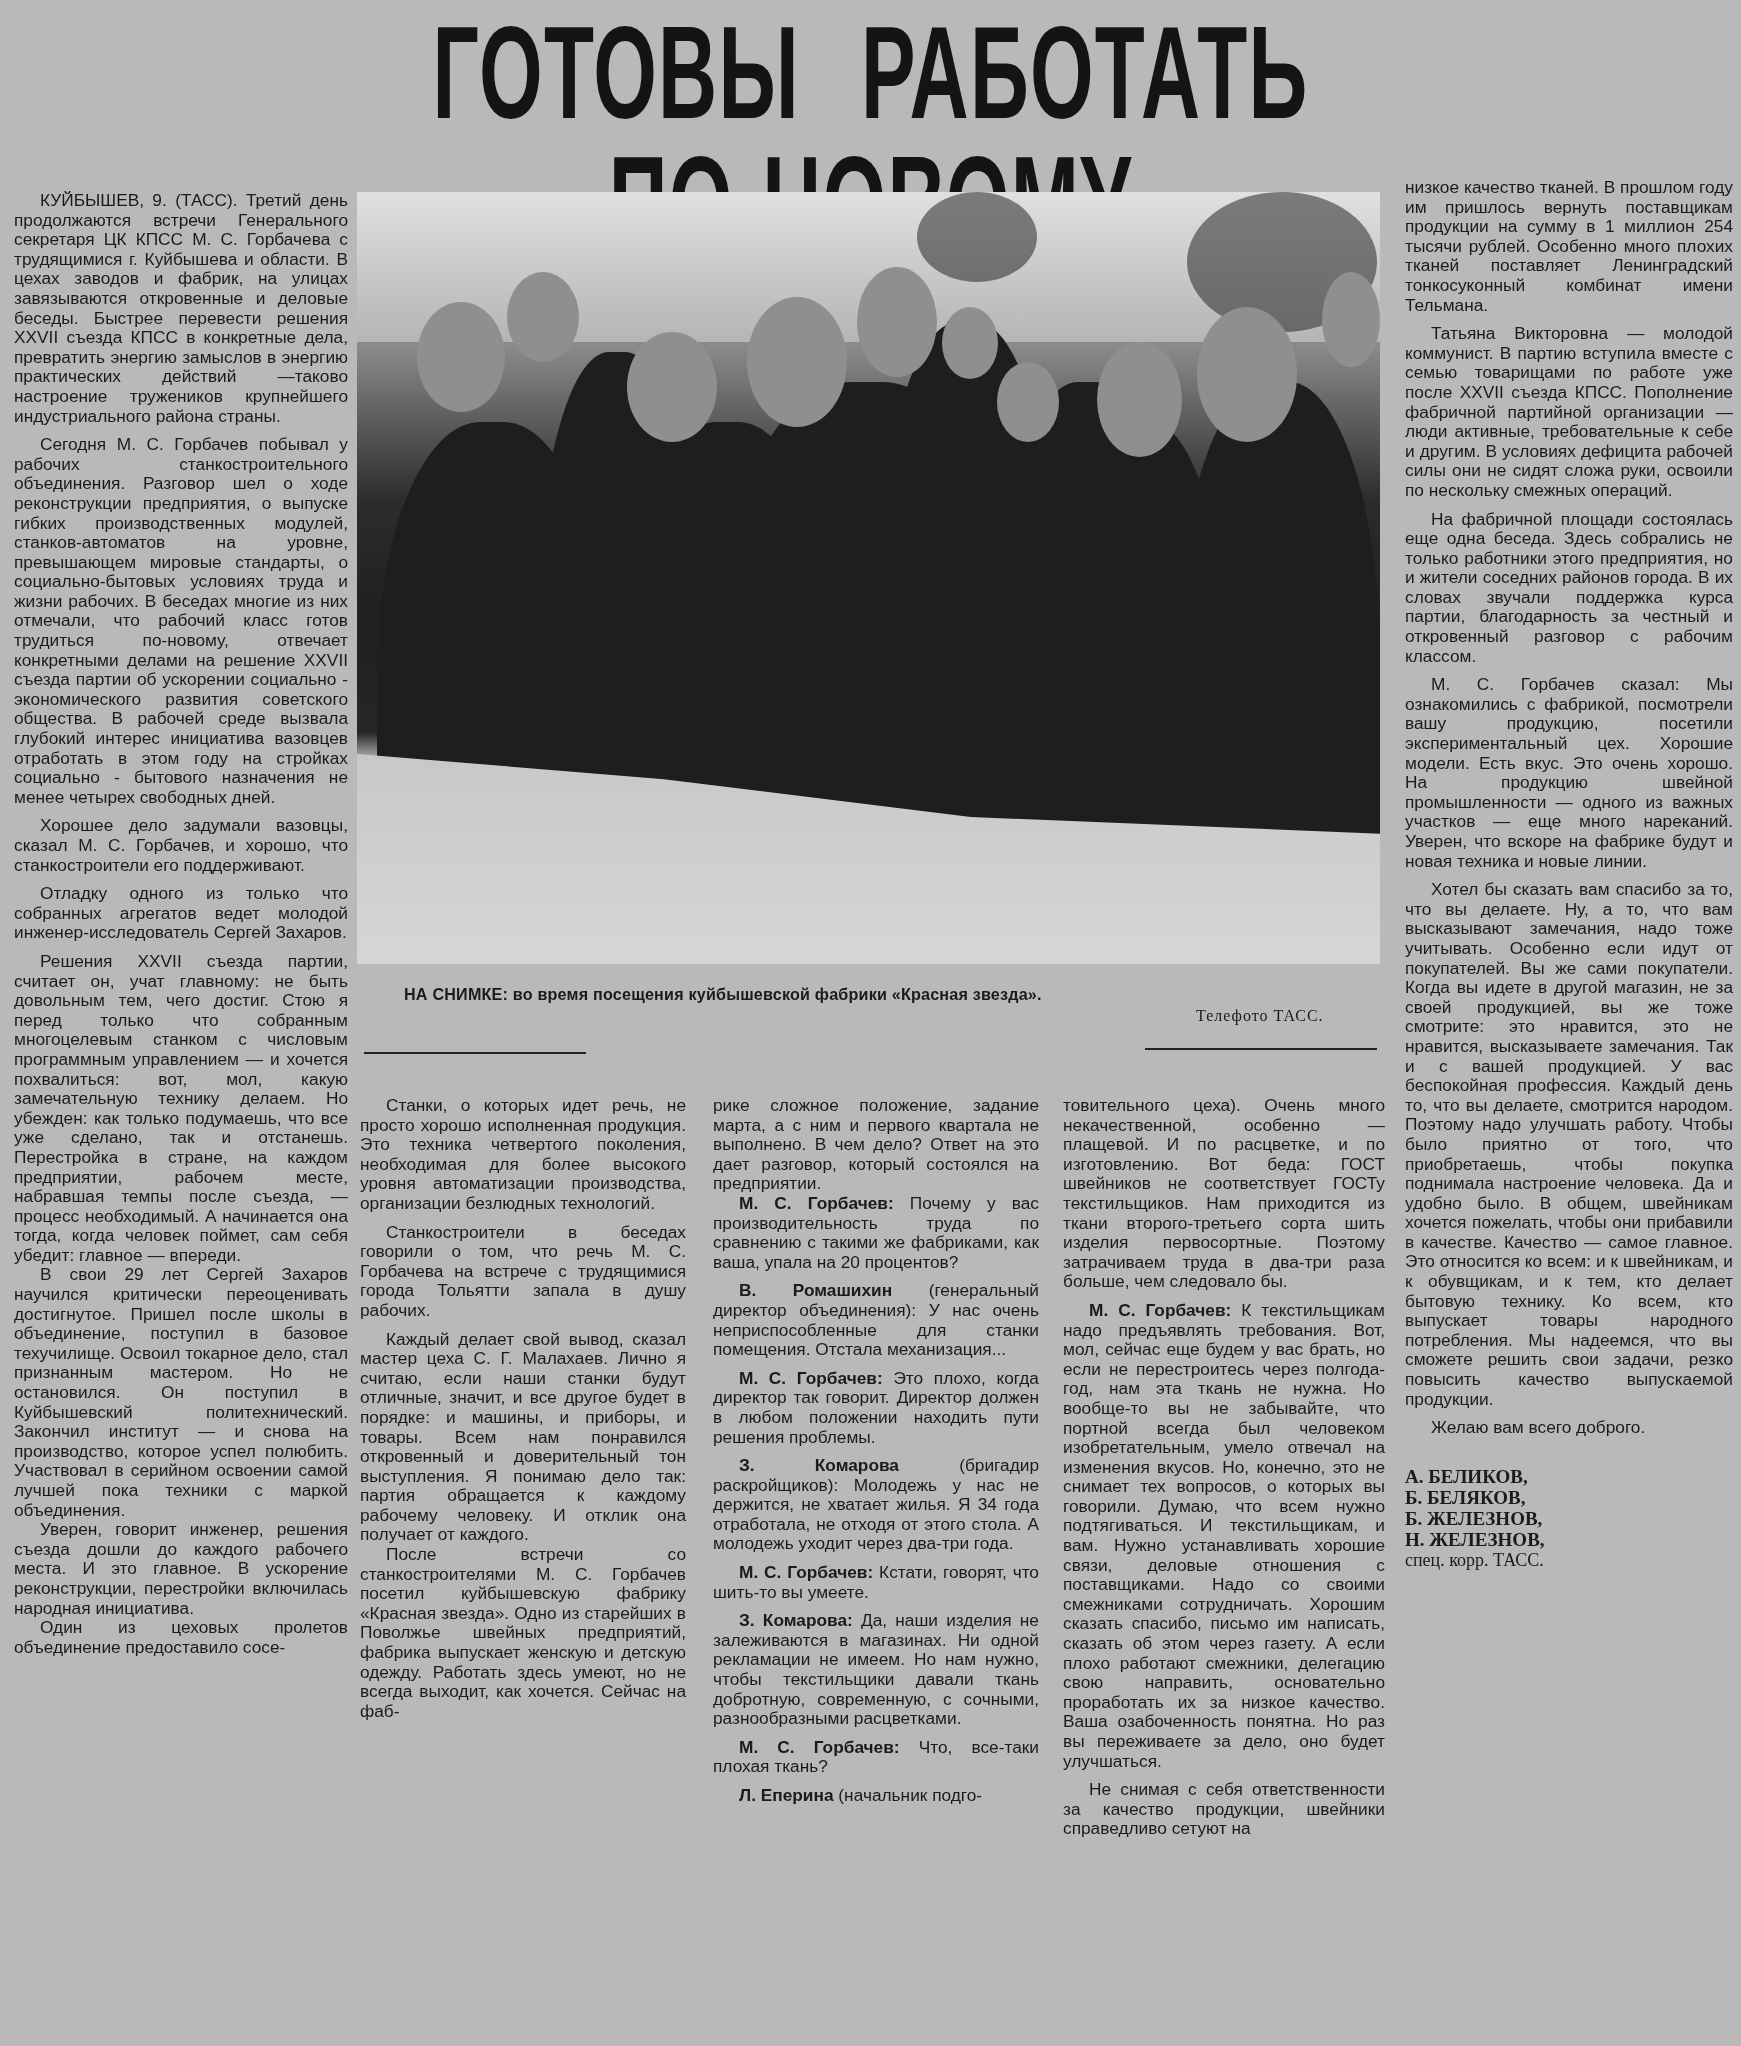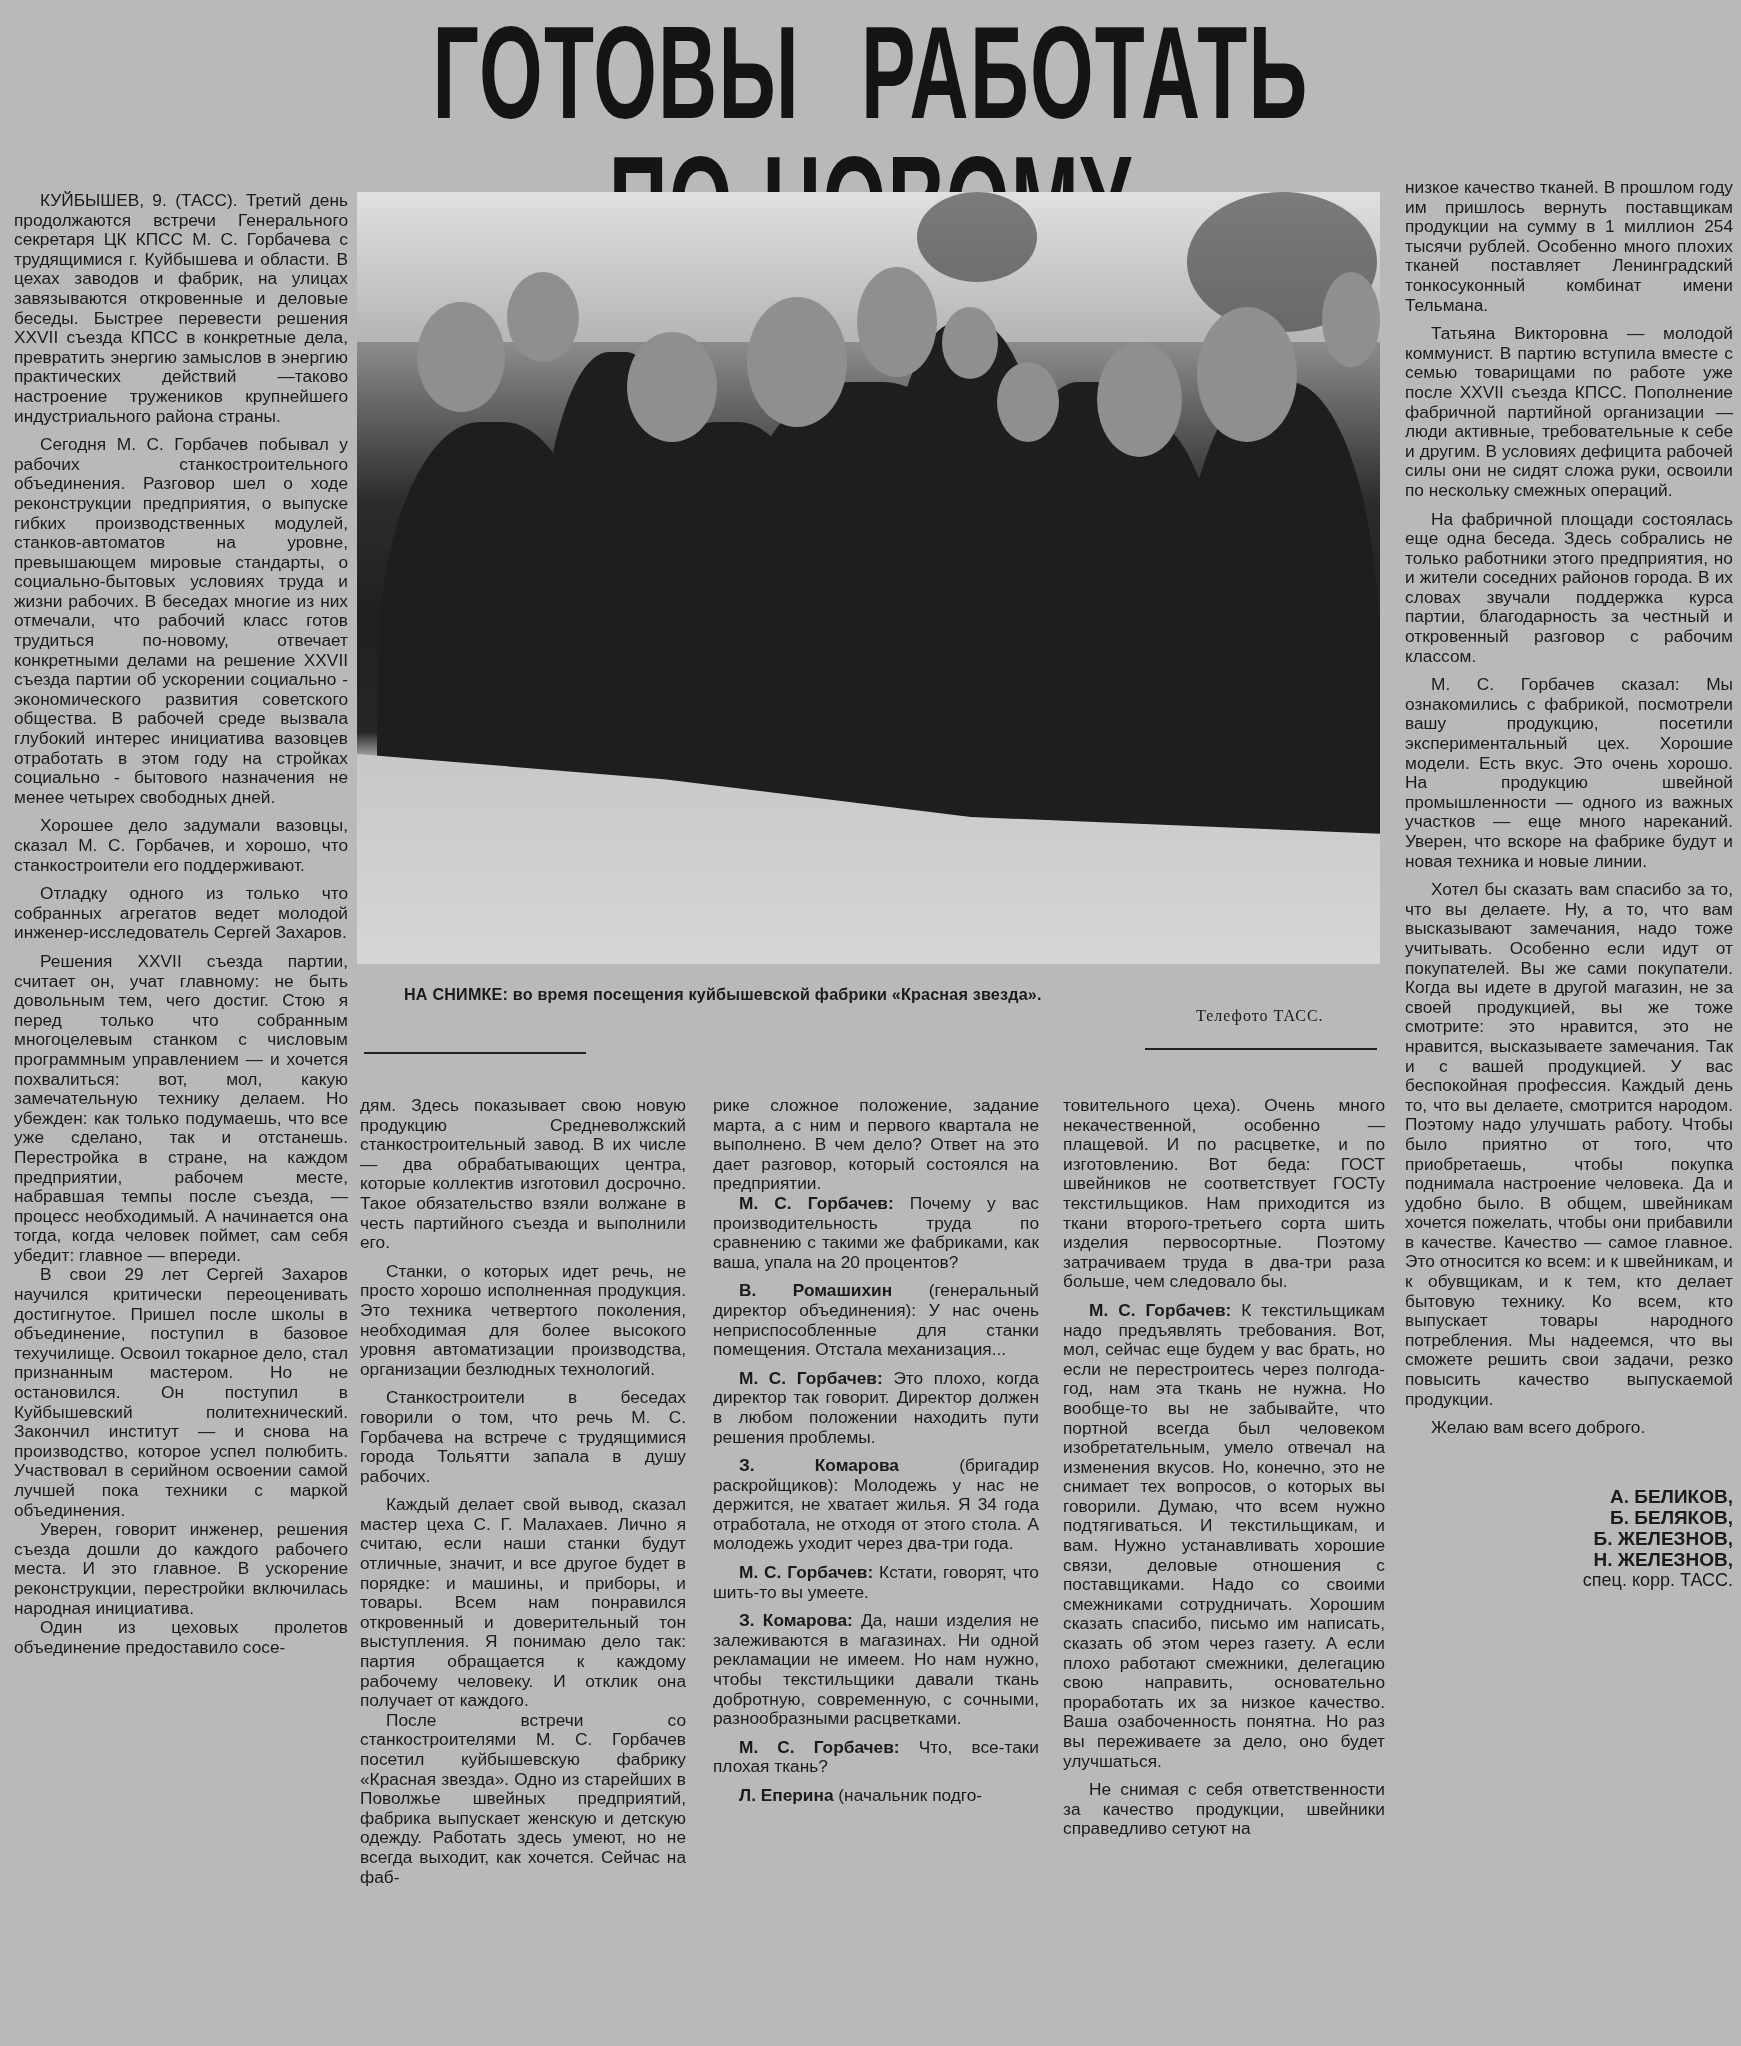--- a/index.html
+++ b/index.html
@@ -58,21 +58,21 @@
     position:absolute; left:404px; top:985px; font-size:17px; font-weight:bold;
     letter-spacing:0.2px; white-space:nowrap;
     transform:scaleX(0.95); transform-origin:left top;
   }
   .caption .lbl { font-weight:bold; }
   .credit {
     position:absolute; left:1196px; top:1007px; font-size:16px;
     font-family:"Liberation Serif", serif; letter-spacing:1px;
   }
   .rule { position:absolute; height:2px; background:#222; }
-  .sig { text-align:right; font-weight:bold; font-size:19px; line-height:21px; margin-top:48px; }
+  .sig { font-weight:bold; font-size:19px; line-height:21px; margin-top:28px;font-family:Liberation Serif, serif; }
   .sig .role { font-weight:normal; font-size:18px; }
 </style>
 </head>
 <body>
 
 <div class="headline">ГОТОВЫ РАБОТАТЬ ПО-НОВОМУ</div>
 
 <div class="col" id="col1">
   <p>КУЙБЫШЕВ, 9. (ТАСС). Третий день продолжаются встречи Генерального секретаря ЦК КПСС М. С. Горбачева с трудящимися г. Куйбышева и области. В цехах заводов и фабрик, на улицах завязываются откровенные и деловые беседы. Быстрее перевести решения XXVII съезда КПСС в конкретные дела, превратить энергию замыслов в энергию практических действий —таково настроение тружеников крупнейшего индустриального района страны.</p>
   <p>Сегодня М. С. Горбачев побывал у рабочих станкостроительного объединения. Разговор шел о ходе реконструкции предприятия, о выпуске гибких производственных модулей, станков-автоматов на уровне, превышающем мировые стандарты, о социально-бытовых условиях труда и жизни рабочих. В беседах многие из них отмечали, что рабочий класс готов трудиться по-новому, отвечает конкретными делами на решение XXVII съезда партии об ускорении социально - экономического развития советского общества. В рабочей среде вызвала глубокий интерес инициатива вазовцев отработать в этом году на стройках социально - бытового назначения не менее четырех свободных дней.</p>
@@ -111,21 +111,20 @@
 
 <div class="caption">
   <span class="lbl">НА СНИМКЕ:</span>
   <span>во время посещения куйбышевской фабрики «Красная звезда».</span>
 </div>
 <div class="credit">Телефото ТАСС.</div>
 <div class="rule" style="left:364px;top:1052px;width:222px;"></div>
 <div class="rule" style="left:1145px;top:1048px;width:232px;"></div>
 
 <div class="col" id="col2">
-  <p class="cont">дям. Здесь показывает свою новую продукцию Средневолжский станкостроительный завод. В их числе — два обрабатывающих центра, которые коллектив изготовил досрочно. Такое обязательство взяли волжане в честь партийного съезда и выполнили его.</p>
   <p>Станки, о которых идет речь, не просто хорошо исполненная продукция. Это техника четвертого поколения, необходимая для более высокого уровня автоматизации производства, организации безлюдных технологий.</p>
   <p>Станкостроители в беседах говорили о том, что речь М. С. Горбачева на встрече с трудящимися города Тольятти запала в душу рабочих.</p>
   <p class="tight">Каждый делает свой вывод, сказал мастер цеха С. Г. Малахаев. Лично я считаю, если наши станки будут отличные, значит, и все другое будет в порядке: и машины, и приборы, и товары. Всем нам понравился откровенный и доверительный тон выступления. Я понимаю дело так: партия обращается к каждому рабочему человеку. И отклик она получает от каждого.</p>
   <p>После встречи со станкостроителями М. С. Горбачев посетил куйбышевскую фабрику «Красная звезда». Одно из старейших в Поволжье швейных предприятий, фабрика выпускает женскую и детскую одежду. Работать здесь умеют, но не всегда выходит, как хочется. Сейчас на фаб-</p>
 </div>
 
 <div class="col" id="col3">
   <p class="cont tight"><span>рике сложное положение, задание марта, а с ним и первого квартала не выполнено. В чем дело? Ответ на это дает разговор, который состоялся на предприятии.</span></p>
   <p><b>М. С. Горбачев:</b> <span>Почему у вас производительность труда по сравнению с такими же фабриками, как ваша, упала на 20 процентов?</span></p>
   <p><b>В. Ромашихин</b> <span>(генеральный директор объединения): У нас очень неприспособленные для станки помещения. Отстала механизация...</span></p>

